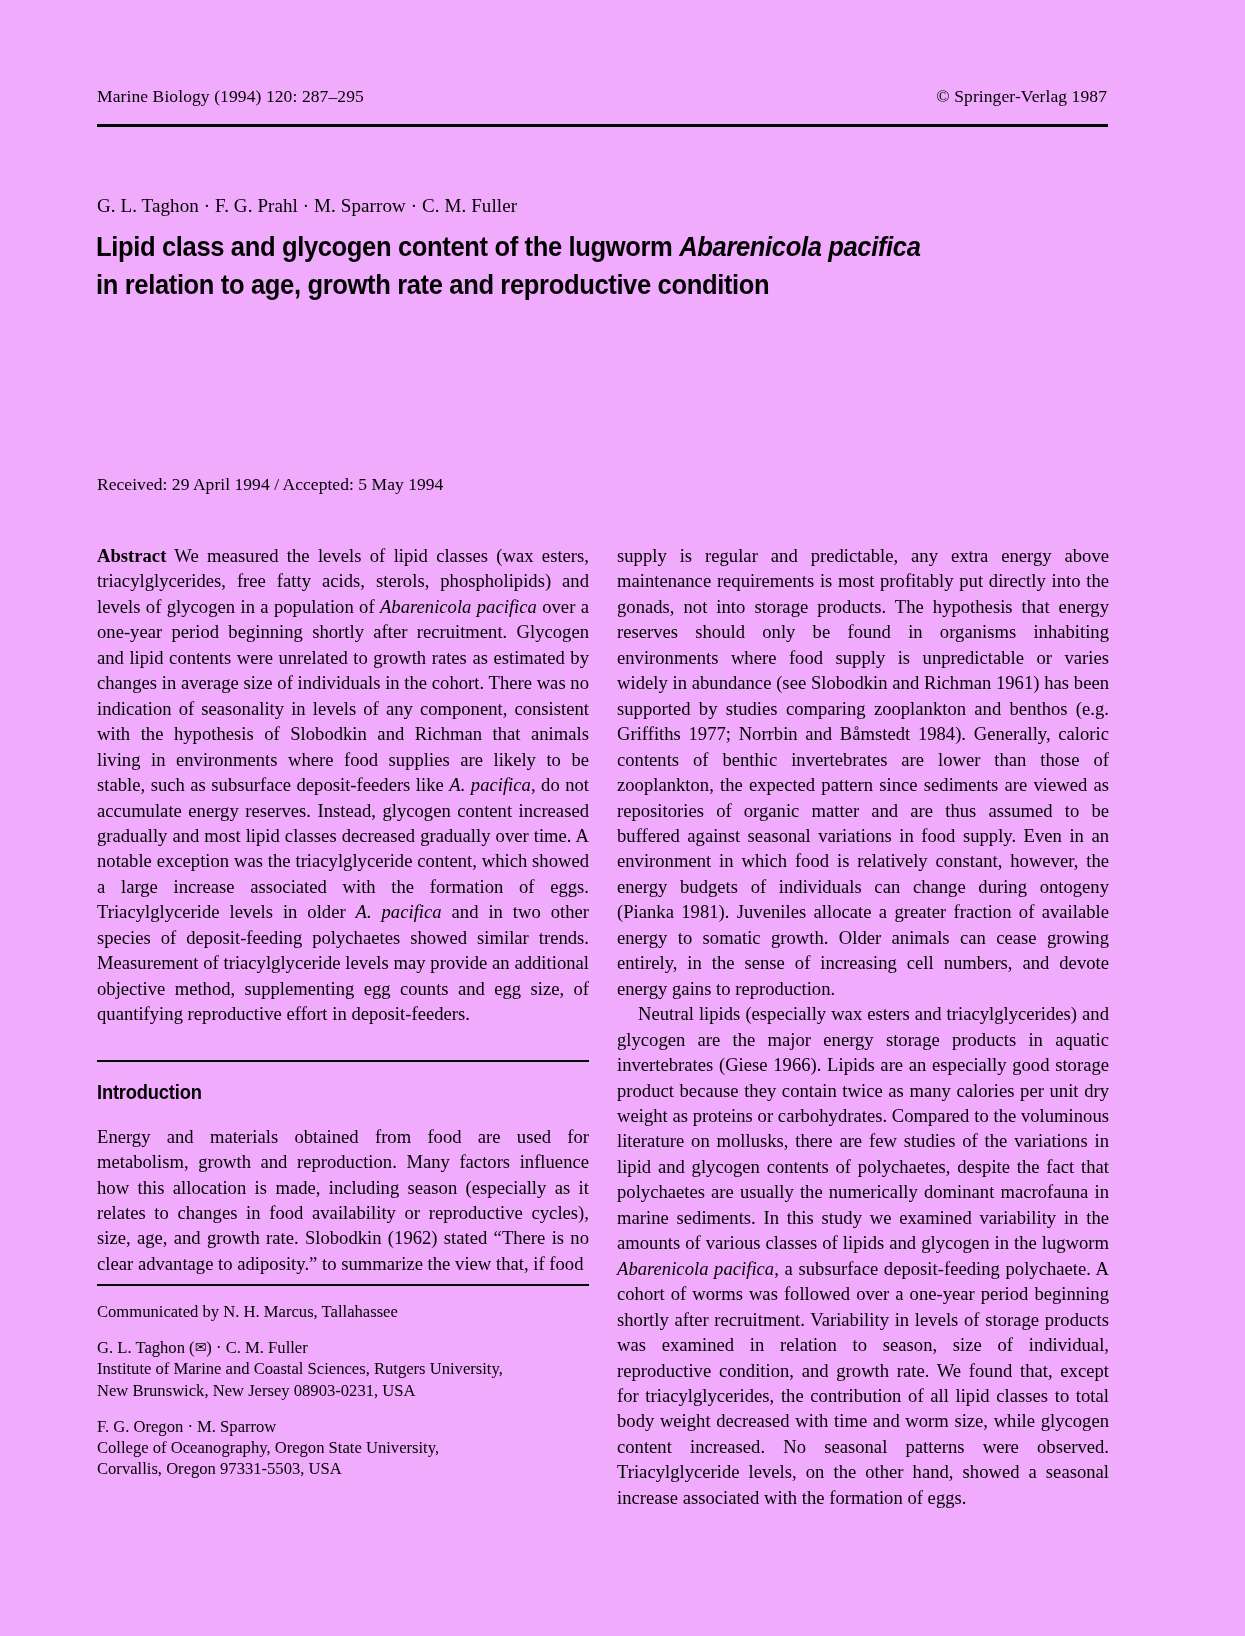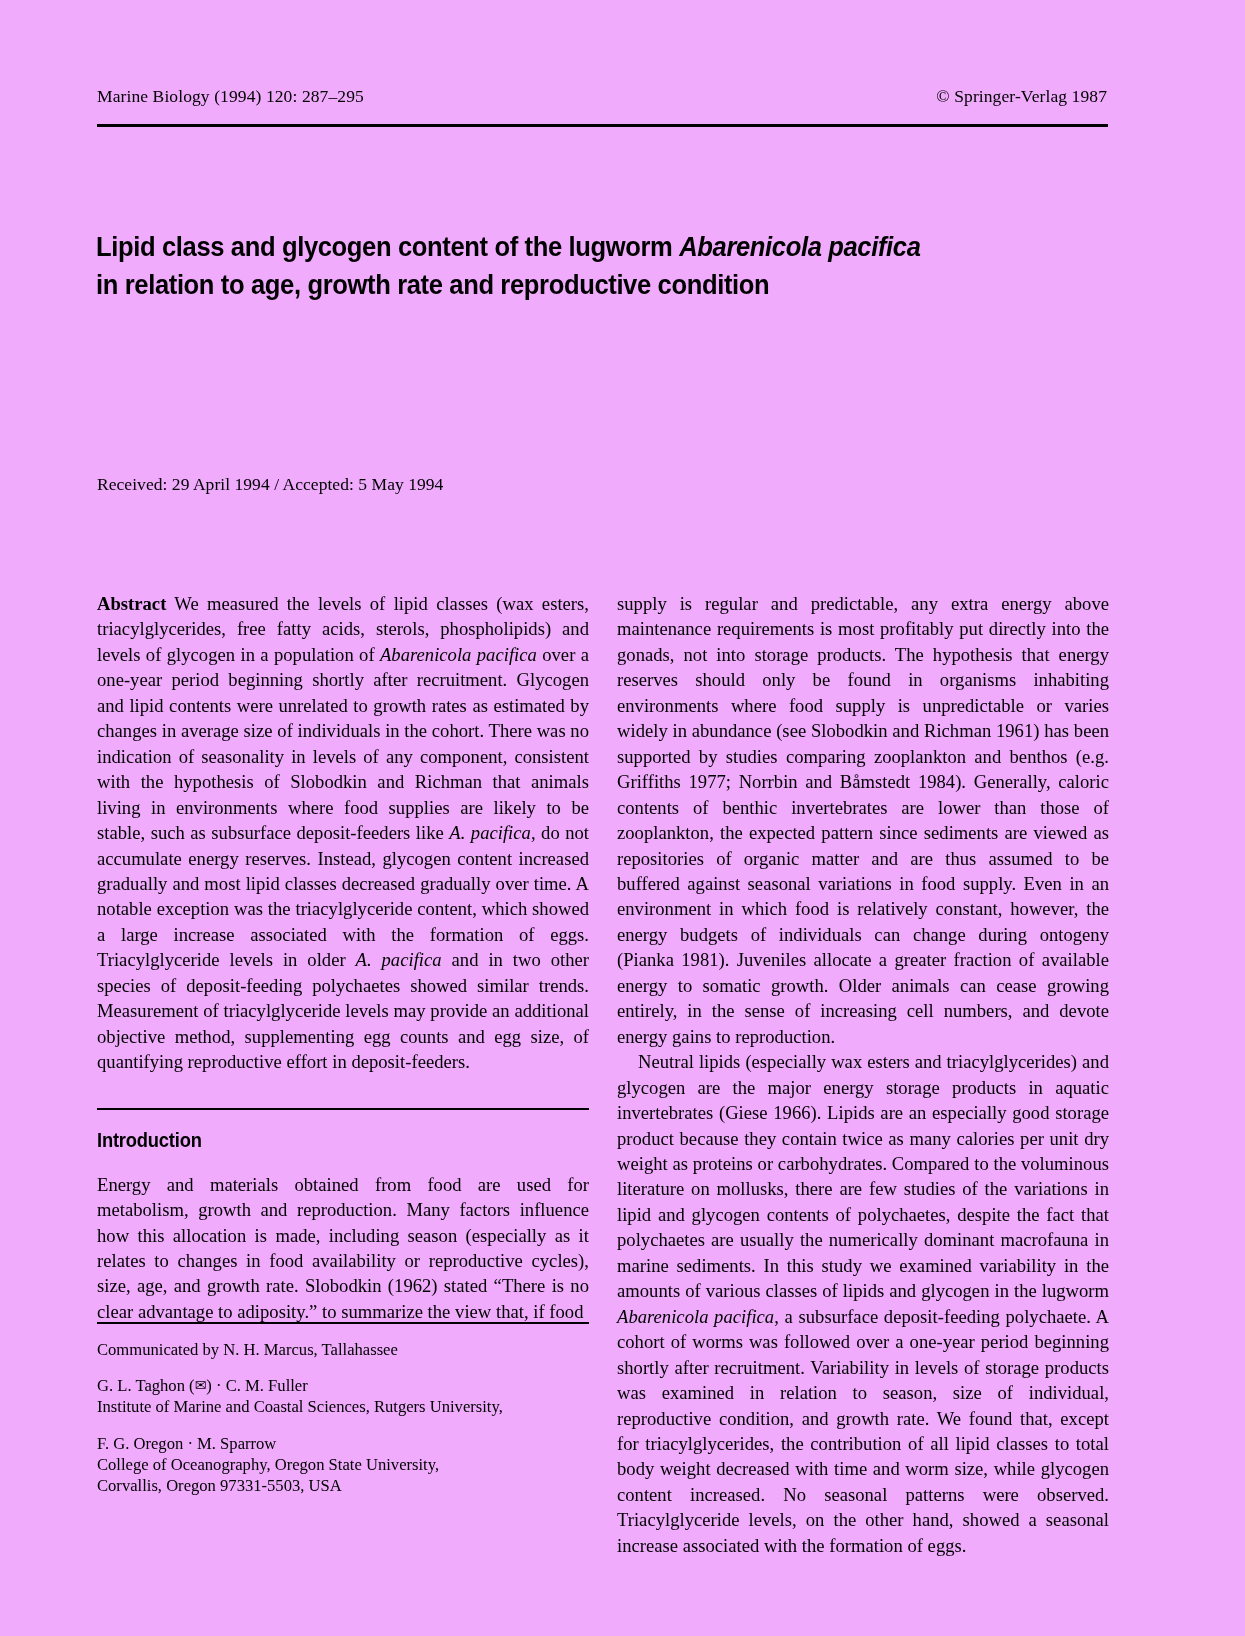--- a/index.html
+++ b/index.html
@@ -87,21 +87,20 @@
   .col {
     position: absolute;
     top: 543px;
     width: 492px;
     font-size: 18.6px;
     line-height: 25.45px;
     text-align: justify;
     text-justify: inter-word;
     hyphens: none;
     letter-spacing: 0.02px;
-    margin-top: 48px;
   }
   .col-left  { left: 97px; }
   .col-right { left: 617px; }
 
   .col p {
     margin: 0;
   }
   .col p.indent {
     text-indent: 21px;
   }
@@ -125,21 +124,21 @@
     transform: scaleX(0.94);
     transform-origin: left top;
     margin: 19px 0 21px 0;
     line-height: 22px;
   }
 
   
   .footnote-block {
     position: absolute;
     left: 97px;
-    top: 1322px;
+    top: 1284px;
     width: 492px;
     font-size: 16.6px;
     line-height: 21.2px;
   }
   .fn-rule {
     width: 492px;
     height: 2px;
     background: #000;
     margin-bottom: 15px;
   }
@@ -158,20 +157,21 @@
 <body>
 
 <div class="page">
 
   <div class="running-head">
     <span class="rh-left">Marine Biology (1994) 120: 287–295</span>
     <span class="rh-right">© Springer-Verlag 1987</span>
   </div>
   <div class="head-rule"></div>
 
+  <div class="authors-line">G. L. Taghon · F. G. Prahl · M. Sparrow · C. M. Fuller</div>
 
   <div class="article-title"><span>Lipid class and glycogen content of the lugworm </span><span class="sp">Abarenicola pacifica</span><br><span>in relation to age, growth rate and reproductive condition</span></div>
 
   <div class="received-line">Received: 29 April 1994 / Accepted: 5 May 1994</div>
 
   <div class="col col-left">
     <p><span class="lead">Abstract</span><span>  We measured the levels of lipid classes (wax esters, triacylglycerides, free fatty acids, sterols, phospholipids) and levels of glycogen in a population of </span><i>Abarenicola pacifica</i><span> over a one-year period beginning shortly after recruitment. Glycogen and lipid contents were unrelated to growth rates as estimated by changes in average size of individuals in the cohort. There was no indication of seasonality in levels of any component, consistent with the hypothesis of Slobodkin and Richman that animals living in environments where food supplies are likely to be stable, such as subsurface deposit-feeders like </span><i>A. pacifica</i><span>, do not accumulate energy reserves. Instead, glycogen content increased gradually and most lipid classes decreased gradually over time. A notable exception was the triacylglyceride content, which showed a large increase associated with the formation of eggs. Triacylglyceride levels in older </span><i>A. pacifica</i><span> and in two other species of deposit-feeding polychaetes showed similar trends. Measurement of triacylglyceride levels may provide an additional objective method, supplementing egg counts and egg size, of quantifying reproductive effort in deposit-feeders.</span></p>
 
     <div class="sec-rule"></div>
     <div class="sec-head">Introduction</div>
@@ -187,20 +187,21 @@
   <div class="footnote-block">
     <div class="fn-rule"></div>
 
     <div class="fn-group">
       <div class="fn-line">Communicated by N. H. Marcus, Tallahassee</div>
     </div>
 
     <div class="fn-group">
       <div class="fn-line"><span>G. L. Taghon (</span><span class="env">✉</span><span>) · C. M. Fuller</span></div>
       <div class="fn-line">Institute of Marine and Coastal Sciences, Rutgers University,</div>
+      <div class="fn-line">New Brunswick, New Jersey 08903-0231, USA</div>
     </div>
 
     <div class="fn-group">
       <div class="fn-line">F. G. Oregon · M. Sparrow</div>
       <div class="fn-line">College of Oceanography, Oregon State University,</div>
       <div class="fn-line">Corvallis, Oregon 97331-5503, USA</div>
     </div>
   </div>
 
 </div>

